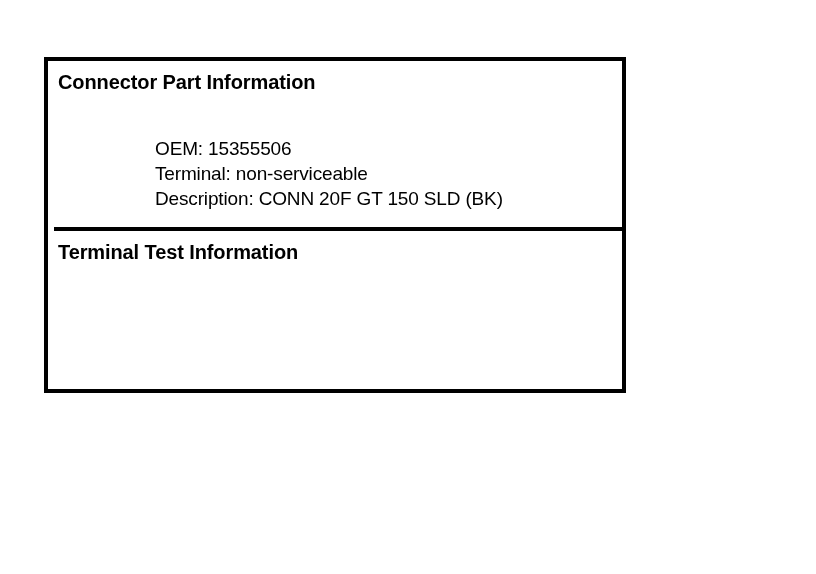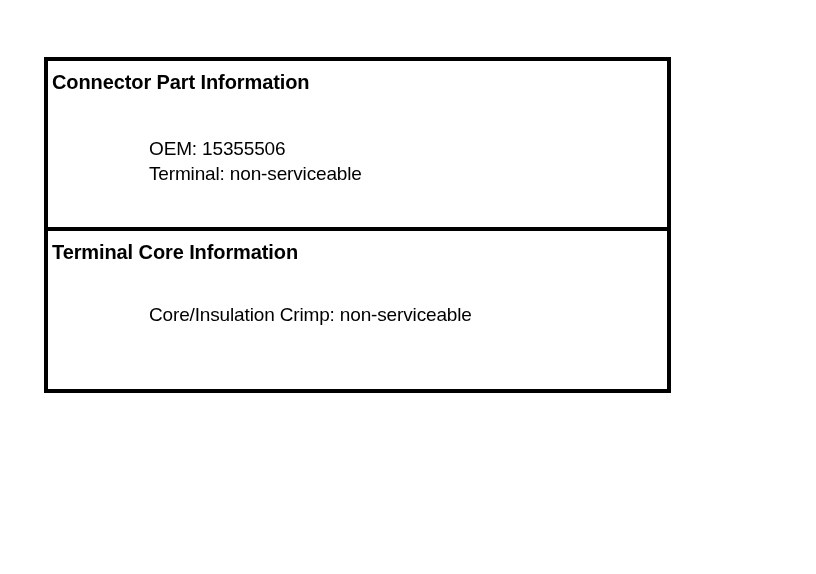--- a/index.html
+++ b/index.html
@@ -26,24 +26,25 @@
     width: 816px;
     height: 574px;
     background: #ffffff;
   }
 
   
   .info-table {
     position: absolute;
     left: 44px;
     top: 57px;
-    width: 627px;
+    width: 582px;
     box-sizing: border-box;
     border: 4px solid #000000;
     background: #ffffff;
+    padding-left: 6px;
   }
 
   .info-section {
     position: relative;
     box-sizing: border-box;
     background: #ffffff;
     overflow: hidden;
   }
   .info-section + .info-section {
     border-top: 4px solid #000000;
@@ -88,25 +89,25 @@
 
 <div id="canvas">
 
   <div class="info-table">
 
     <div class="info-section section-connector">
       <div class="section-title">Connector Part Information</div>
       <div class="section-body">
         <div class="body-line">OEM: 15355506</div>
         <div class="body-line">Terminal: non-serviceable</div>
+        <div class="body-line">Description: CONN 20F GT 150 SLD (BK)</div>
       </div>
     </div>
 
     <div class="info-section section-terminal">
-      <div class="section-title">Terminal Core Information</div>
+      <div class="section-title">Terminal Test Information</div>
       <div class="section-body">
-        <div class="body-line">Core/Insulation Crimp: non-serviceable</div>
       </div>
     </div>
 
   </div>
 
 </div>
 
 </body></html>

